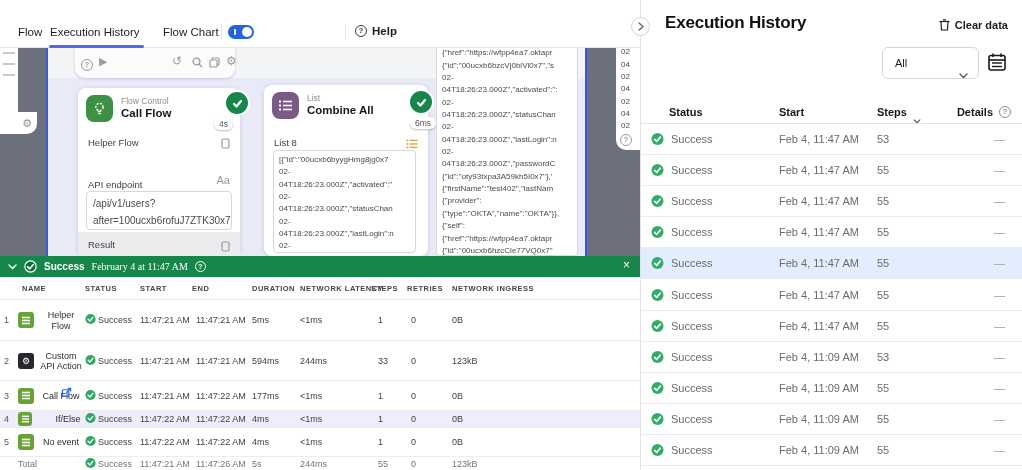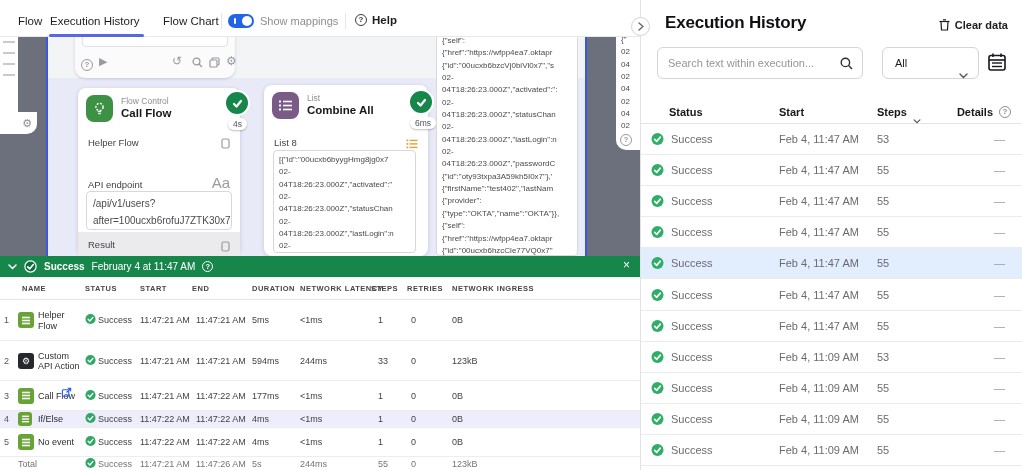--- a/index.html
+++ b/index.html
@@ -1,20 +1,20 @@
 <!DOCTYPE html>
 <html><head>
 <meta charset="utf-8">
 <style>
   * { margin:0; padding:0; box-sizing:border-box; }
   body { font-family:"Liberation Sans", sans-serif; background:#fff; }
   .app { position:relative; width:1022px; height:470px; overflow:hidden; background:#fff; }
 
   
-  .hdr { position:absolute; left:0; top:5px; width:640px; height:32px; background:#fff;
+  .hdr { position:absolute; left:0; top:16px; width:640px; height:32px; background:#fff;
          border-bottom:1px solid #e8e8ea; z-index:6; }
   .tab { position:absolute; top:0; height:32px; line-height:32px; font-size:11.5px; color:#1d1d21; cursor:pointer; }
   .tab-underline { position:absolute; left:49px; top:29px; width:95px; height:3px; background:#5468e8; border-radius:2px; }
   .hdr-div { position:absolute; top:8px; width:1px; height:16px; background:#e6e6e9; }
   .toggle { position:absolute; left:228px; top:9px; width:26px; height:14px; background:#2264e5; border-radius:8px; cursor:pointer; }
   .toggle .knob { position:absolute; right:2px; top:2px; width:10px; height:10px; background:#fff; border-radius:50%; }
   .toggle .bar { position:absolute; left:6px; top:4px; width:2px; height:6px; background:#fff; border-radius:1px; }
   .show-map { position:absolute; left:260px; top:0; height:32px; line-height:32px; font-size:11px; color:#8e8e93; }
   .qcircle { display:inline-block; width:12px; height:12px; border:1.2px solid #3a3a40; border-radius:50%;
              font-size:8px; line-height:10px; text-align:center; color:#3a3a40; font-weight:700; }
@@ -58,27 +58,27 @@
   .link-div { position:absolute; right:24px; top:0; width:1px; height:100%; background:#e2e2e6; }
   .jsontxt { font-size:8px; line-height:12.35px; color:#4a4a50; white-space:pre-line; overflow:hidden; }
   .result-sec { position:absolute; left:0; top:144px; width:162px; height:24px; background:#ebebee; }
   .json-block { position:absolute; left:436px; top:0; width:142px; height:224px; background:#fff;
                 border:1px solid #d8d8dd; border-radius:4px; padding:2px 5px; }
 
   
   .exec-bar { position:absolute; left:0; top:256px; width:640px; height:21px; background:#17864b;
               display:flex; align-items:center; color:#fff; padding-left:8px; gap:7px; z-index:5; }
   .exec-bar .st { font-size:10px; font-weight:700; }
-  .exec-bar .dt { font-size:10px; }
+  .exec-bar .dt { font-size:10px;font-family:Liberation Serif, serif; }
   .wq { width:11px; height:11px; border:1.2px solid #fff; border-radius:50%; font-size:7.5px; line-height:9px;
         text-align:center; color:#fff; font-weight:700; }
   .exec-close { position:absolute; right:10px; top:2px; font-size:12px; color:#fff; cursor:pointer; }
 
   
-  .dtable { position:absolute; left:0; top:277px; width:640px; height:193px; background:#fff; }
+  .dtable { position:absolute; left:0; top:277px; width:640px; height:193px; background:#fff;text-align:center; }
   .dth { position:absolute; top:0; font-size:7.5px; font-weight:700; letter-spacing:.5px; color:#45454b; line-height:23px; }
   .dth-row { position:absolute; left:0; top:0; width:640px; height:23px; border-bottom:1px solid #e6e6ea; }
   .drow { position:absolute; left:0; width:640px; border-bottom:1px solid #ededf0; }
   .dcell { position:absolute; top:50%; transform:translateY(-50%); font-size:9px; color:#3f3f45; }
   .dnum { left:4px; color:#55555c; }
   .dicon { position:absolute; left:18px; top:50%; transform:translateY(-50%); width:16px; height:16px;
            border-radius:3px; display:flex; align-items:center; justify-content:center; }
   .green-ic { background:#67a435; }
   .black-ic { background:#26282b; color:#fff; font-size:9px; }
   .dname { left:38px; width:46px; line-height:10.5px; color:#2d2d33; }
@@ -126,21 +126,20 @@
   <div class="hdr">
     <span class="tab" style="left:18px">Flow</span>
     <span class="tab" style="left:50px">Execution History</span>
     <span class="tab" style="left:163px">Flow Chart</span>
     <div class="tab-underline"></div>
     <div class="hdr-div" style="left:221px"></div>
     <div class="toggle">
       <span class="bar"></span>
       <span class="knob"></span>
     </div>
-    <span class="show-map">Show mappings</span>
     <div class="hdr-div" style="left:345px"></div>
     <div class="hdr-help">
       <span class="qcircle">?</span>
       <span>Help</span>
     </div>
   </div>
 
   <div class="canvas">
     <div class="lav"></div>
     <div class="darkstrip" style="left:0;width:47px"></div>
@@ -199,29 +198,29 @@
             <line x1="6.3" y1="12.6" x2="8.7" y2="12.6" stroke="#fff" stroke-width="1.3"></line>
           </svg>
       </div>
       <span class="card-cat">Flow Control</span>
       <span class="card-title">Call Flow</span>
       <div class="badge-check" style="left:146px;top:2px">
         <svg width="13" height="13" viewBox="0 0 13 13">
             <polyline points="3,7 5.5,9.5 10,4" fill="none" stroke="#fff" stroke-width="2.2" stroke-linecap="round" stroke-linejoin="round"></polyline>
           </svg>
       </div>
-      <span class="dur-pill" style="left:150px;top:30px">4s</span>
+      <span class="dur-pill" style="left:136px;top:30px">4s</span>
       <span class="fld-label" style="left:10px;top:49px">Helper Flow</span>
       <span class="fld-ico" style="right:10px;top:47px">
         <svg width="9" height="11" viewBox="0 0 9 11">
             <rect x="1" y="1" width="7" height="9" rx="1.5" fill="none" stroke="#9a9aa0" stroke-width="1.2"></rect>
           </svg>
       </span>
       <span class="fld-label" style="left:10px;top:91px">API endpoint</span>
-      <span class="fld-ico" style="right:10px;top:86px;font-size:15px">Aa</span>
+      <span class="fld-ico" style="right:10px;top:86px;font-size:11px">Aa</span>
       <div class="inbox" style="left:8px;top:103px;width:146px;height:39px">
         <div class="jsontxt" style="padding:3px 6px;font-size:10px;line-height:17px">/api/v1/users?
 after=100ucxb6rofuJ7ZTK30x78</div>
       </div>
       <div class="result-sec">
         <span class="fld-label" style="left:10px;top:7px">Result</span>
         <span class="fld-ico" style="right:10px;top:6px">
           <svg width="9" height="11" viewBox="0 0 9 11">
               <rect x="1" y="1" width="7" height="9" rx="1.5" fill="none" stroke="#9a9aa0" stroke-width="1.2"></rect>
             </svg>
@@ -467,29 +466,20 @@
     </div>
     <h2 class="p-title">Execution History</h2>
     <div class="clear-btn">
       <svg width="11" height="12" viewBox="0 0 11 12">
           <line x1="0.5" y1="2.5" x2="10.5" y2="2.5" stroke="#1d1d21" stroke-width="1.2"></line>
           <line x1="4" y1="0.8" x2="7" y2="0.8" stroke="#1d1d21" stroke-width="1.2"></line>
           <path d="M2 2.5 L2.5 11 h6 L9 2.5" fill="none" stroke="#1d1d21" stroke-width="1.2"></path>
         </svg>
       <span>Clear data</span>
     </div>
-    <div class="search-box">
-      <input type="text" placeholder="Search text within execution..." style="">
-      <span class="search-ic">
-        <svg width="13" height="13" viewBox="0 0 13 13">
-            <circle cx="5.4" cy="5.4" r="4.2" fill="none" stroke="#2d2d33" stroke-width="1.4"></circle>
-            <line x1="8.6" y1="8.6" x2="12" y2="12" stroke="#2d2d33" stroke-width="1.4"></line>
-          </svg>
-      </span>
-    </div>
     <div class="dropdown">
       <span>All</span>
       <span class="chev">
         <svg width="9" height="6" viewBox="0 0 9 6">
             <polyline points="1,1 4.5,4.5 8,1" fill="none" stroke="#55555c" stroke-width="1.4" stroke-linecap="round"></polyline>
           </svg>
       </span>
     </div>
     <div class="cal-btn">
       <svg width="20" height="20" viewBox="0 0 20 20">

